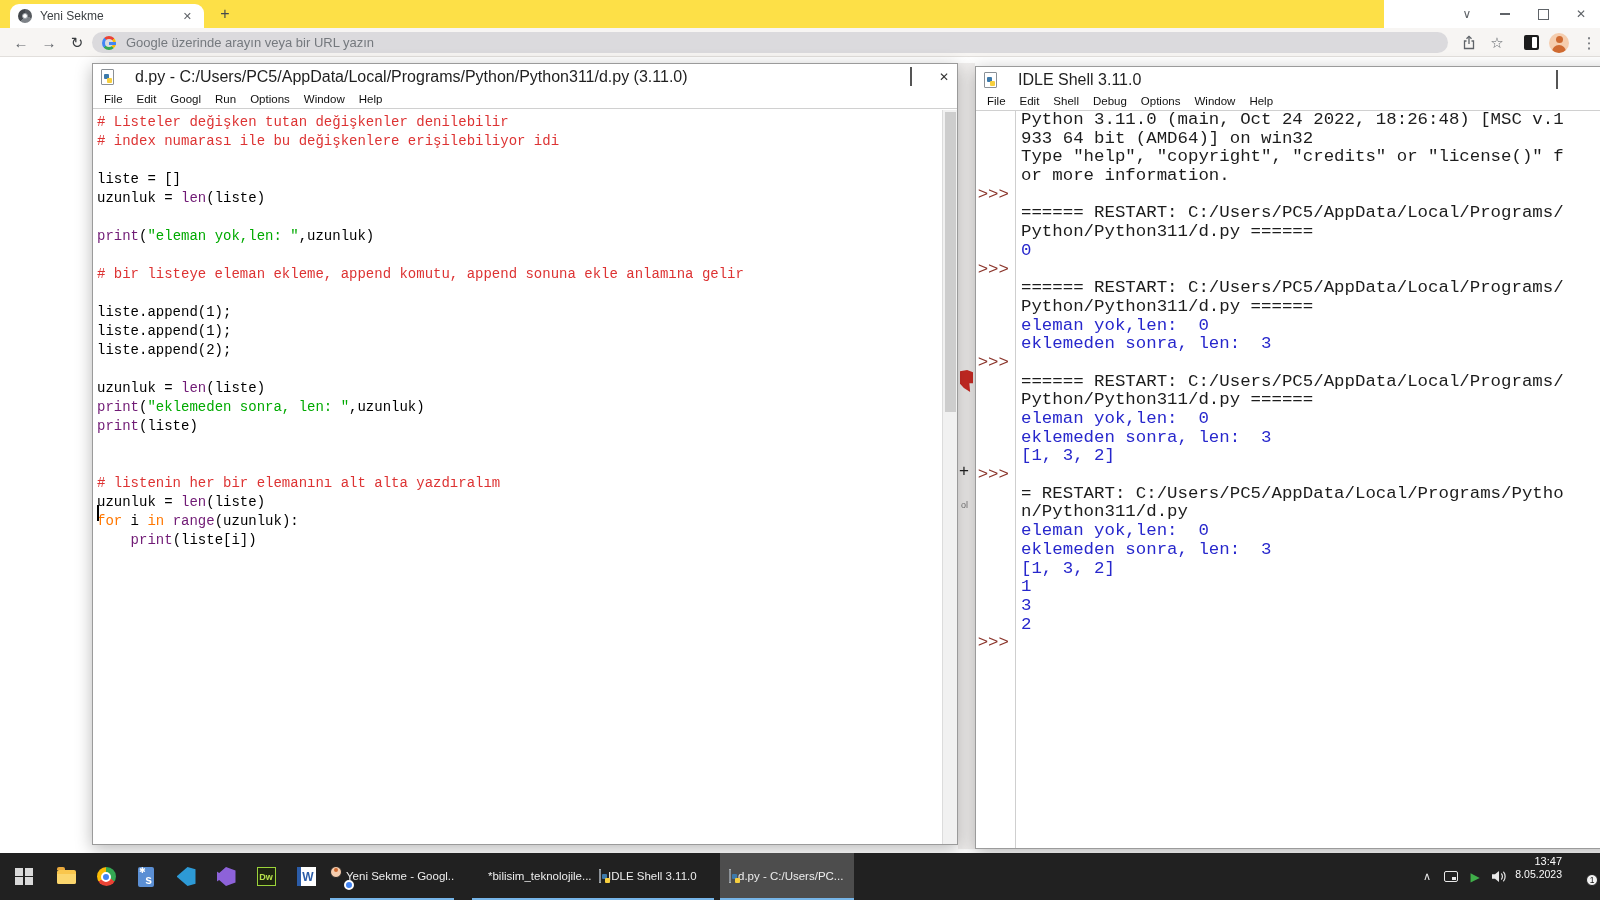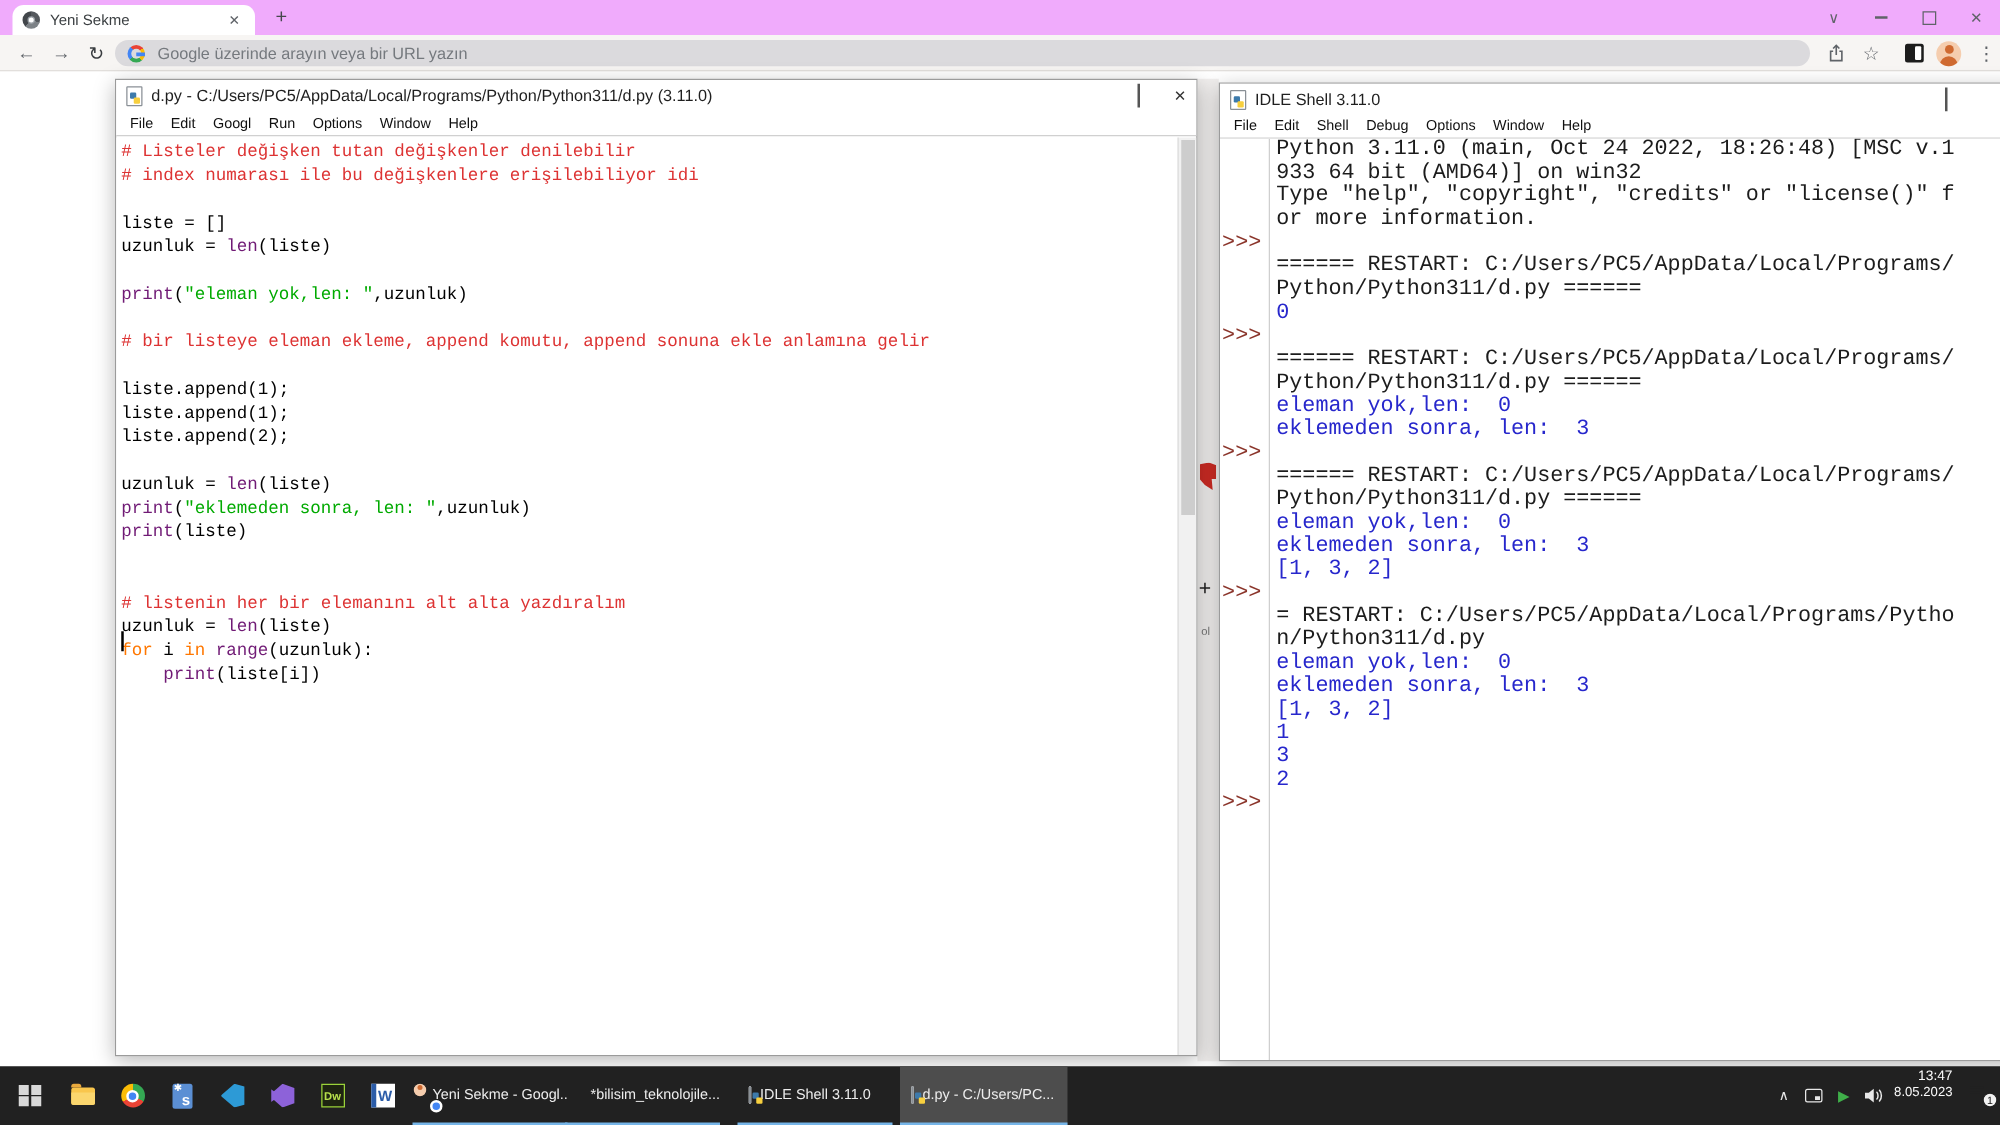--- a/index.html
+++ b/index.html
@@ -1,21 +1,21 @@
 <!DOCTYPE html>
 <html><head>
 <meta charset="utf-8">
 <style>
   html,body{margin:0;padding:0;background:#000;}
   #screen{position:relative;width:1600px;height:900px;overflow:hidden;background:#fff;
           font-family:"Liberation Sans",sans-serif;-webkit-font-smoothing:antialiased;}
   [data-interactable]{box-sizing:border-box;}
 
   
-  .tabstrip{position:absolute;left:0;top:0;width:1600px;height:28px;background:#f0abfc;}
+  .tabstrip{position:absolute;left:0;top:0;width:1384px;height:28px;background:#fde047;}
   .tab{position:absolute;left:10px;top:4px;width:194px;height:24px;background:#fff;
        border-radius:9px 9px 0 0;display:flex;align-items:center;padding:0 8px;}
   .tab-favicon{width:14px;height:14px;border-radius:50%;flex-shrink:0;
        background:conic-gradient(#55595e 0 30%,#7d8287 30% 62%,#42464b 62% 100%);position:relative;}
   .tab-favicon::after{content:"";position:absolute;left:4px;top:4px;width:6px;height:6px;border-radius:50%;
        background:#fff;border:1px solid #9aa0a6;box-sizing:border-box;}
   .tab-title{font-size:12px;color:#3c4043;margin-left:8px;flex:1;white-space:nowrap;overflow:hidden;}
   .tab-close{font-size:11px;color:#5f6368;padding:2px 4px;border-radius:50%;}
   .newtab-btn{position:absolute;left:214px;top:3px;width:22px;height:22px;display:flex;align-items:center;
        justify-content:center;font-size:16px;color:#45484c;}
@@ -44,21 +44,21 @@
   .avatar{width:20px;height:20px;border-radius:50%;background:#f5cdae;position:relative;overflow:hidden;}
   .avatar::before{content:"";position:absolute;left:6.5px;top:3.5px;width:7px;height:7px;border-radius:50%;background:#cf6a31;}
   .avatar::after{content:"";position:absolute;left:3px;top:12px;width:14px;height:9px;border-radius:7px 7px 0 0;background:#cf6a31;}
 
   
   .appwin{position:absolute;background:#fff;border:1px solid #9b9b9b;box-shadow:0 4px 16px rgba(0,0,0,.28);}
   .titlebar{height:25px;display:flex;align-items:center;padding-left:8px;background:#fff;position:relative;}
   .pageicon{width:13px;height:16px;background:#fff;border:1px solid #8a9096;position:relative;border-radius:1px;flex-shrink:0;}
   .pageicon::before{content:"";position:absolute;left:2px;top:4px;width:5px;height:5px;background:#3d7aab;border-radius:1px;}
   .pageicon::after{content:"";position:absolute;left:5px;top:8px;width:5px;height:5px;background:#f7cf3e;border-radius:1px;}
-  .wtitle{font-size:13px;color:#1f1f1f;margin-left:7px;white-space:nowrap;}
+  .wtitle{font-size:16px;color:#1f1f1f;margin-left:21px;white-space:nowrap;}
   .winbtns{position:absolute;right:8px;top:0;height:25px;display:flex;align-items:center;gap:27px;color:#444;}
   .winbtns .bar{width:10px;height:1.4px;background:#555;}
   .winbtns .box{width:10px;height:10px;border:1.3px solid #555;}
   .winbtns .x{font-size:12px;color:#333;}
   .menubar{height:20px;display:flex;align-items:center;padding-left:4px;border-bottom:1px solid #d0d0d0;background:#fff;}
   .mitem{font-size:11.5px;color:#101010;padding:0 7px;}
 
   
   #editor-win{left:92px;top:63px;width:866px;height:782px;}
   #code-area{position:absolute;left:0;top:46px;right:15px;bottom:0;background:#fff;overflow:hidden;
@@ -409,21 +409,21 @@
     </div>
     <div class="ql" style="left:286px;" data-interactable="true">
       <span class="wordtile" data-interactable="false">W</span>
     </div>
 
     <div id="taskbtns">
         <div class="taskbtn" data-interactable="true" style="left: 330px; width: 124px;">
           <span class="tbi" data-interactable="false"><span class="chrome-ball"></span><span class="badge-avatar"></span></span>
           <span data-interactable="false">Yeni Sekme - Googl...</span>
         </div>
-        <div class="taskbtn" data-interactable="true" style="left: 452px; width: 124px; justify-content: flex-end;">
+        <div class="taskbtn" data-interactable="true" style="left: 472px; width: 124px;">
           <span class="tbi" data-interactable="false"><span class="edge-ball"></span></span>
           <span data-interactable="false">*bilisim_teknolojile...</span>
         </div>
         <div class="taskbtn" data-interactable="true" style="left: 590px; width: 124px;">
           <span class="tbi" data-interactable="false"><span class="pageicon"></span></span>
           <span data-interactable="false">IDLE Shell 3.11.0</span>
         </div>
         <div class="taskbtn focused" data-interactable="true" style="left: 720px; width: 134px;">
           <span class="tbi" data-interactable="false"><span class="pageicon"></span></span>
           <span data-interactable="false">d.py - C:/Users/PC...</span>

